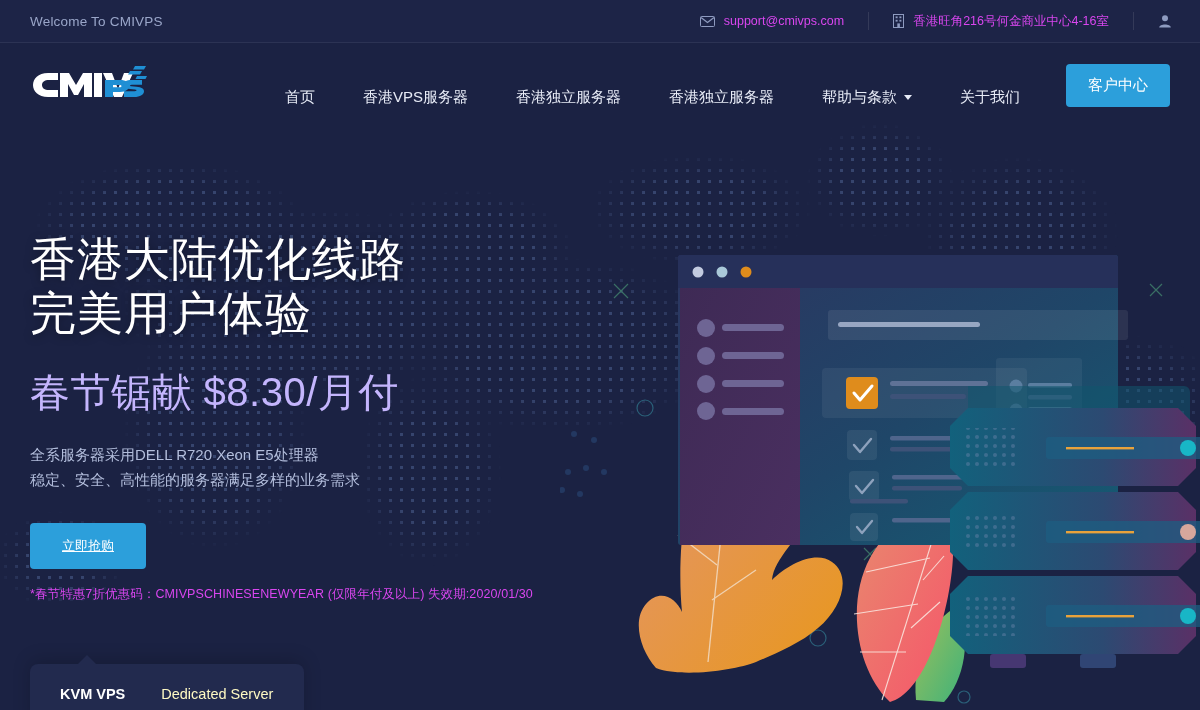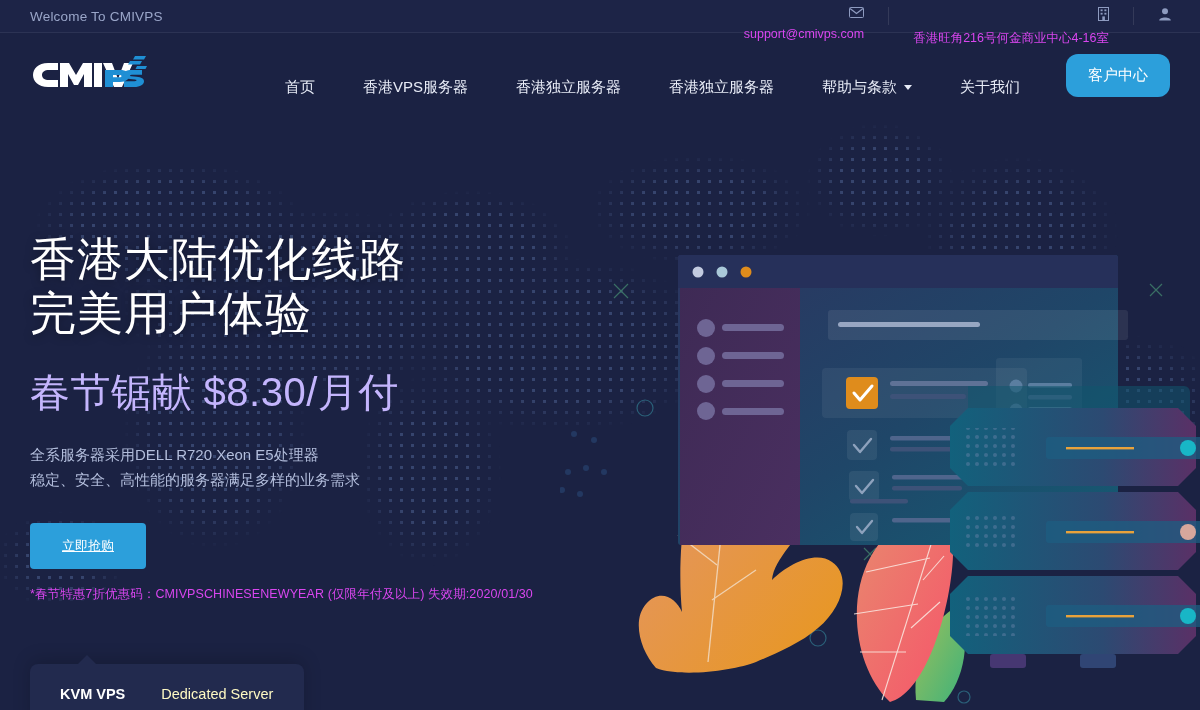--- a/index.html
+++ b/index.html
@@ -48,49 +48,48 @@
       radial-gradient(ellipse 140px 70px at 700px 210px, #000 45%, transparent 80%),
       radial-gradient(ellipse 120px 90px at 1020px 230px, #000 45%, transparent 82%),
       radial-gradient(ellipse 90px 70px at 880px 180px, #000 45%, transparent 82%),
       radial-gradient(ellipse 110px 80px at 1130px 400px, #000 40%, transparent 82%),
       radial-gradient(ellipse 80px 60px at 60px 560px, #000 40%, transparent 82%);
   }
 
   
   .topbar {
     position: relative;
-    height: 33px;
+    height: 43px;
     display: flex;
     align-items: center;
     background: #1d2447;
     border-bottom: 1px solid rgba(255,255,255,0.07);
     z-index: 40;
   }
   .topbar-welcome {
     margin-left: 30px;
     font-size: 13.5px;
     color: #9aa6c9;
     letter-spacing: .2px;
   }
   .topbar-right {
     margin-left: auto;
     display: flex;
     align-items: center;
     height: 100%;
   }
   .tb-item {
     display: flex;
-    align-items: flex-end;
+    align-items: center;
     gap: 9px;
     padding: 0 24px;
     font-size: 12.5px;
     color: #d946ef;
     height: 18px;
     border-right: 1px solid rgba(255,255,255,0.10);
-    flex-direction: column;
   }
   .tb-item:last-child { border-right: none; padding-right: 28px; }
   .tb-icon { display: flex; align-items: center; color: #8e9bc0; }
 
   
   .nav {
     position: relative;
     height: 84px;
     display: flex;
     align-items: center;
@@ -121,21 +120,21 @@
     border-right: 4.5px solid transparent;
     border-top: 5px solid #e8ecf7;
     display: inline-block;
   }
   .nav-cta {
     margin-left: 22px;
     background: #2c9fdb;
     color: #fff;
     font-size: 15px;
     padding: 12px 22px;
-    border-radius: 12px;
+    border-radius: 4px;
     text-decoration: none;
     white-space: nowrap;
   }
 
   
   .hero { position: absolute; left: 30px; top: 232px; z-index: 30; }
   .hero h1 {
     font-size: 46px;
     line-height: 1.18;
     color: #ffffff;

